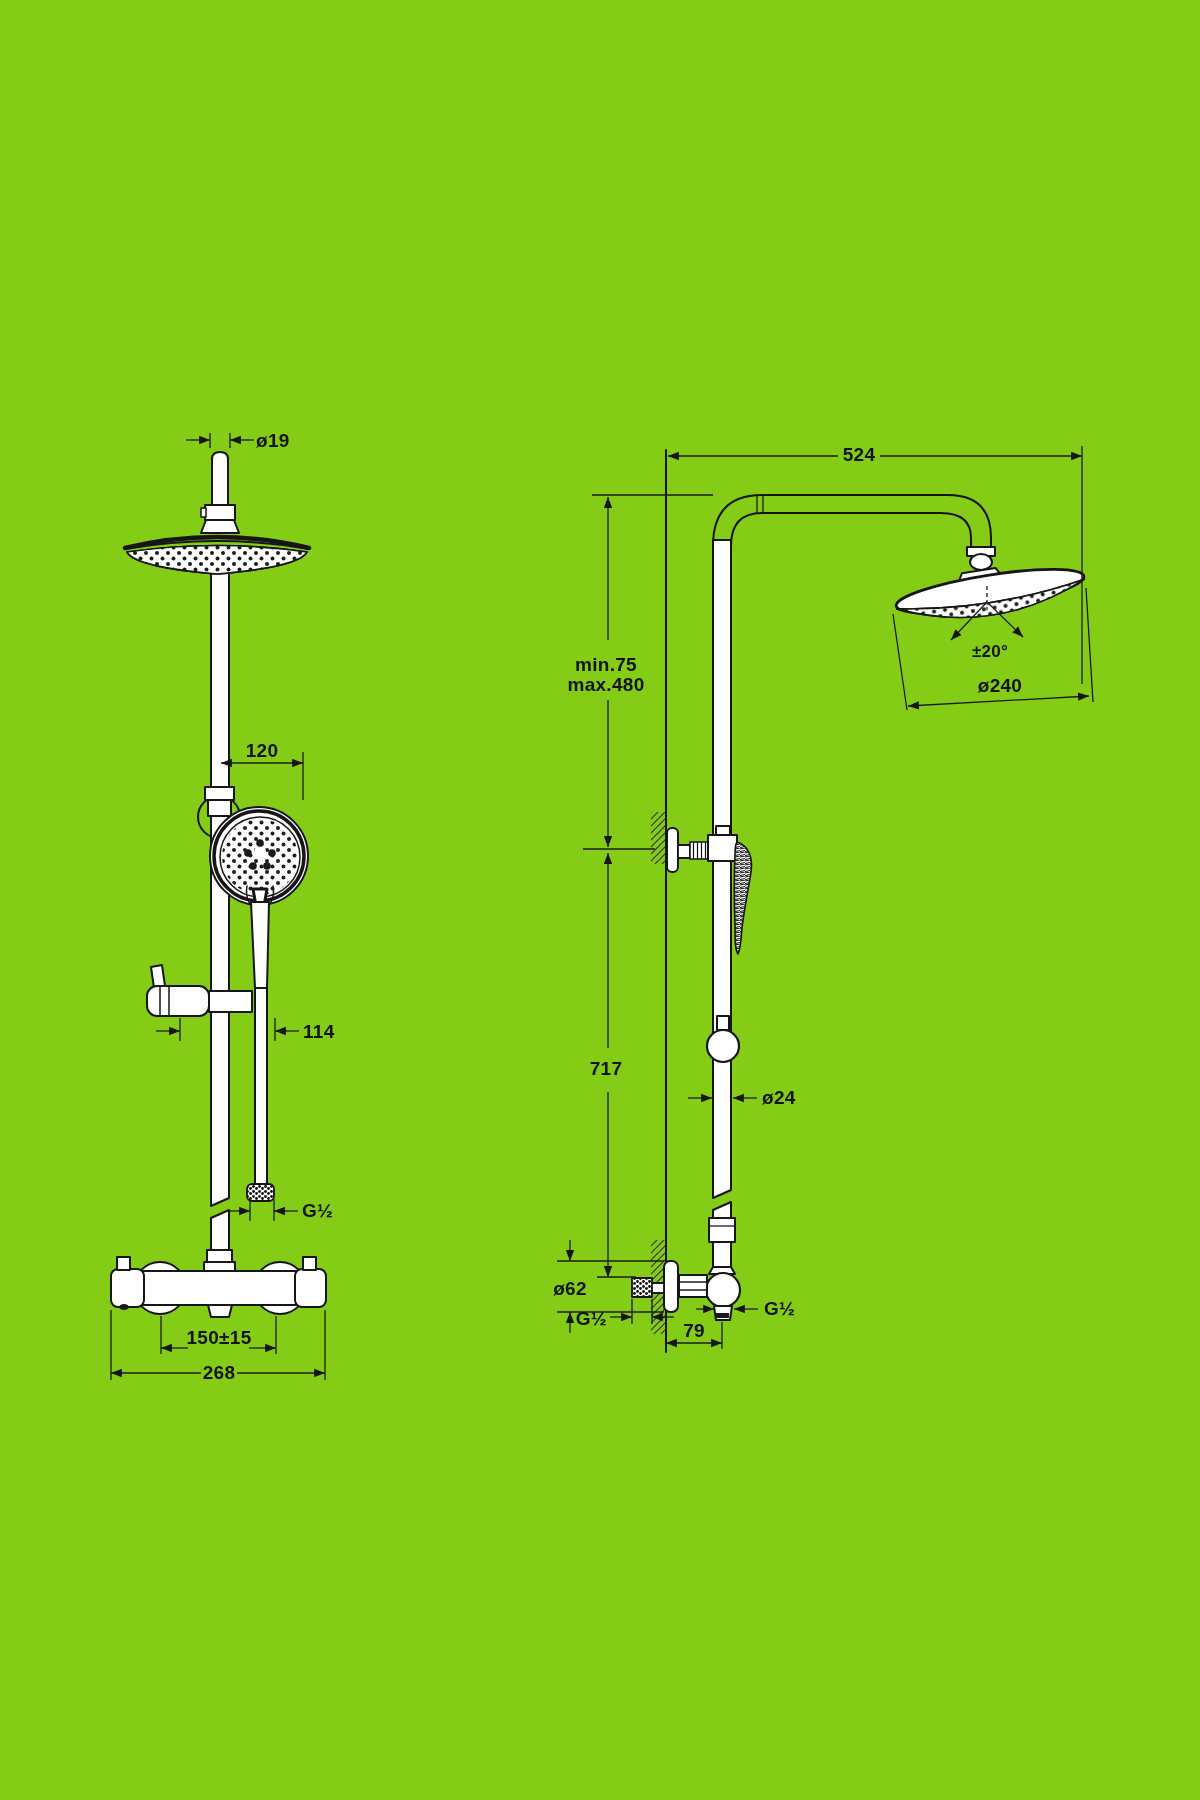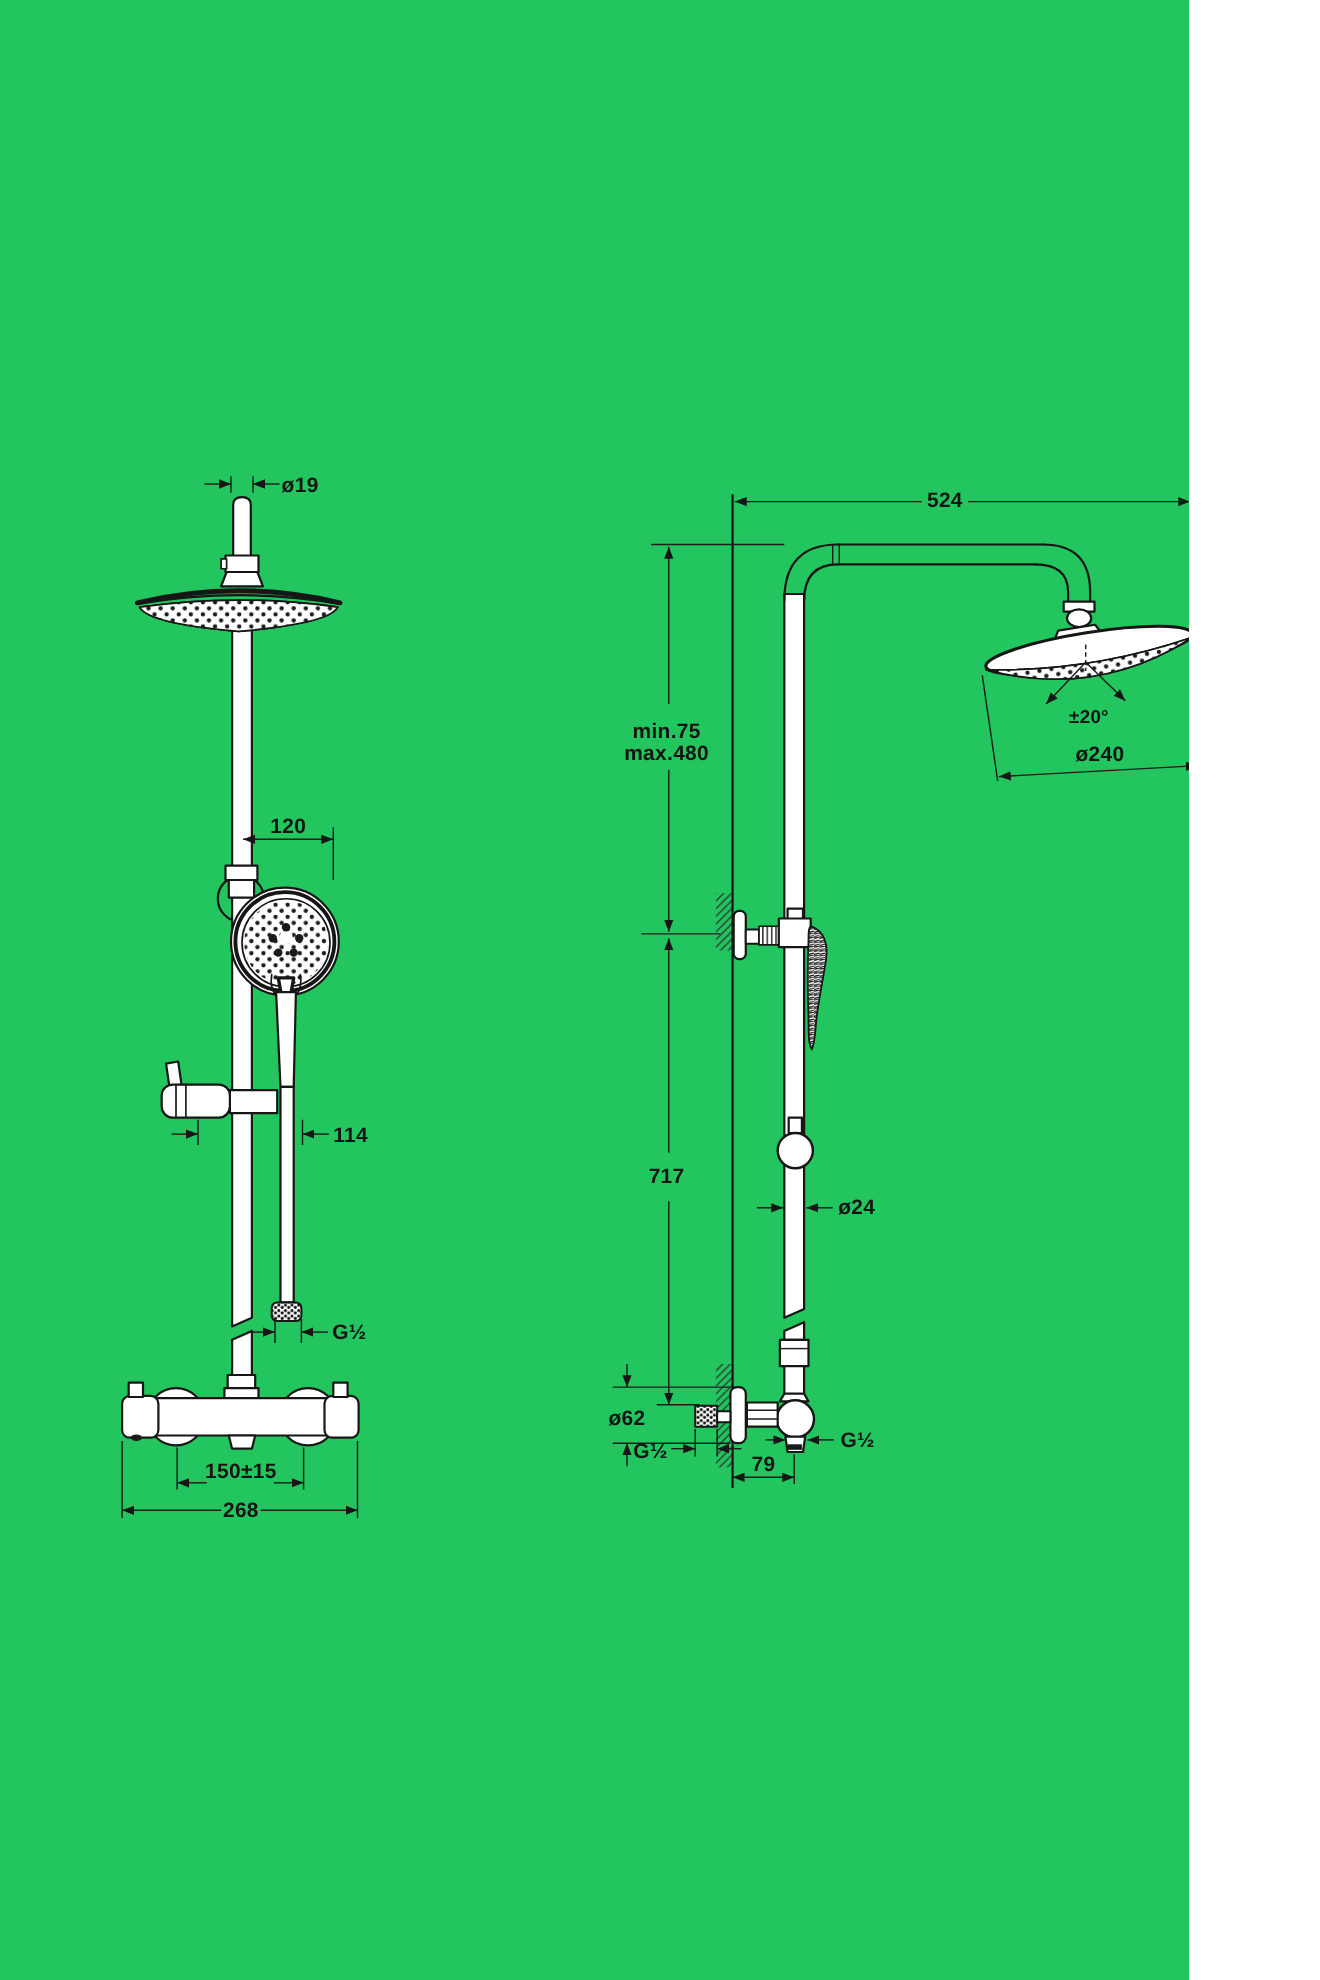--- a/index.html
+++ b/index.html
@@ -1,16 +1,16 @@
 <!DOCTYPE html>
 <html><head>
 <meta charset="utf-8">
 <style>
   html,body{margin:0;padding:0;background:#fff;}
-  .sheet{width:1081px;height:1800px;background:#22c55e;position:relative;overflow:hidden;text-decoration:underline;}
+  .sheet{width:1200px;height:1800px;background:#84cc16;position:relative;overflow:hidden;text-decoration:underline;}
   svg{display:block;}
   text{font-family:"Liberation Sans",sans-serif;font-weight:700;font-size:19px;fill:#141414;letter-spacing:.3px;}
   text.small{font-size:17px;}
   .part{stroke:#161616;stroke-linecap:round;stroke-linejoin:round;}
   .dim{stroke:#1c1c1c;stroke-width:1.3;fill:none;}
 </style>
 </head>
 <body>
 
 <div class="sheet">

